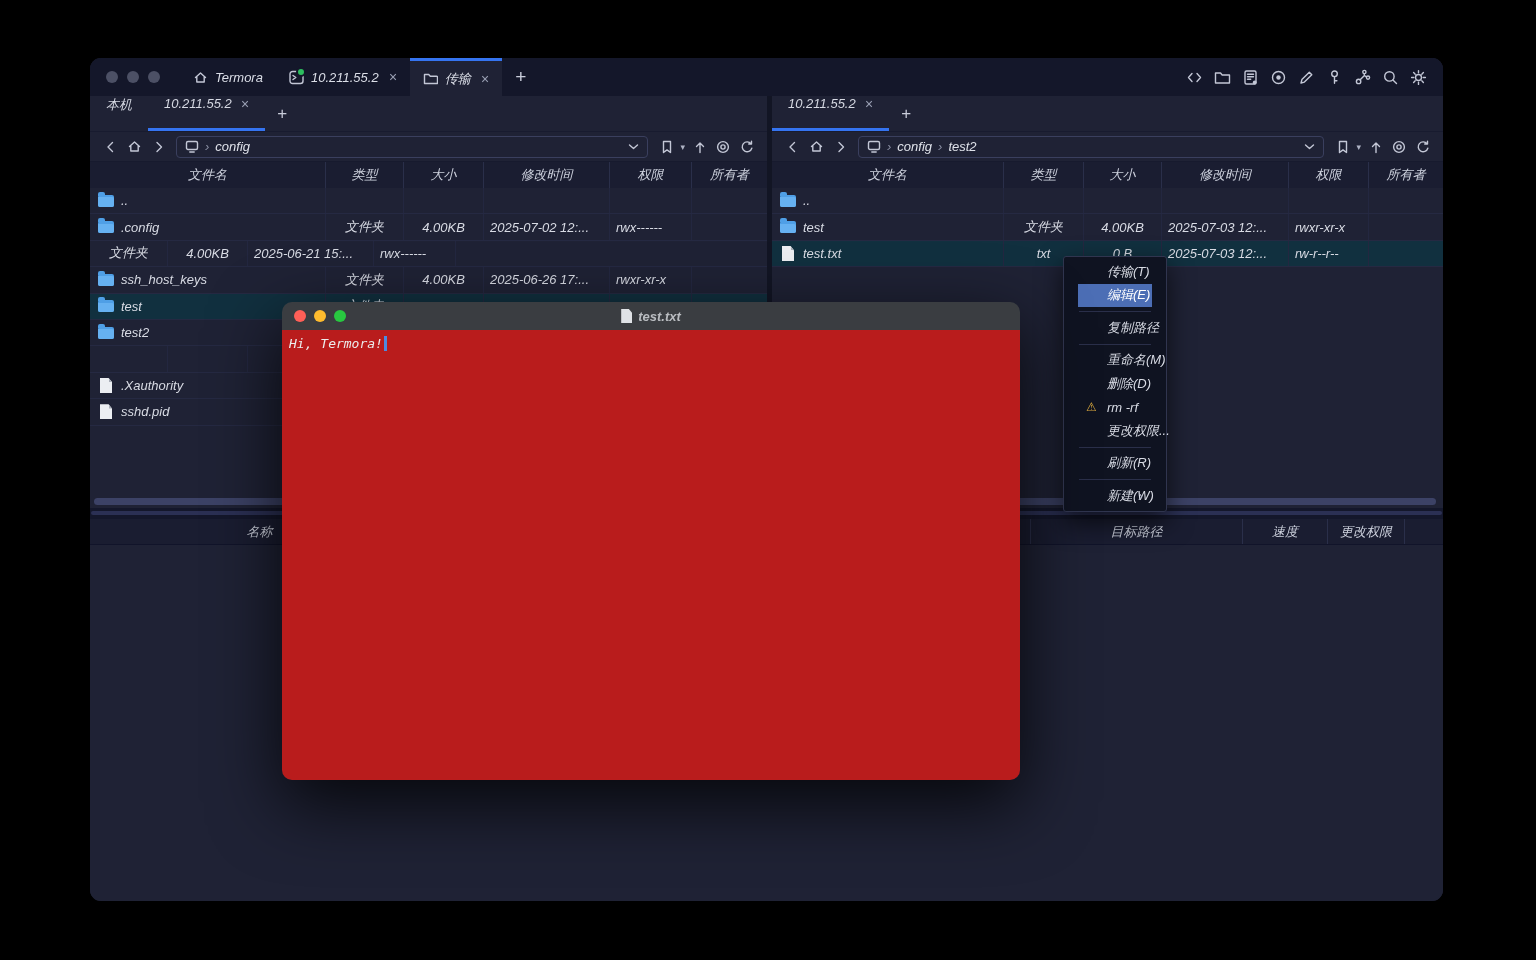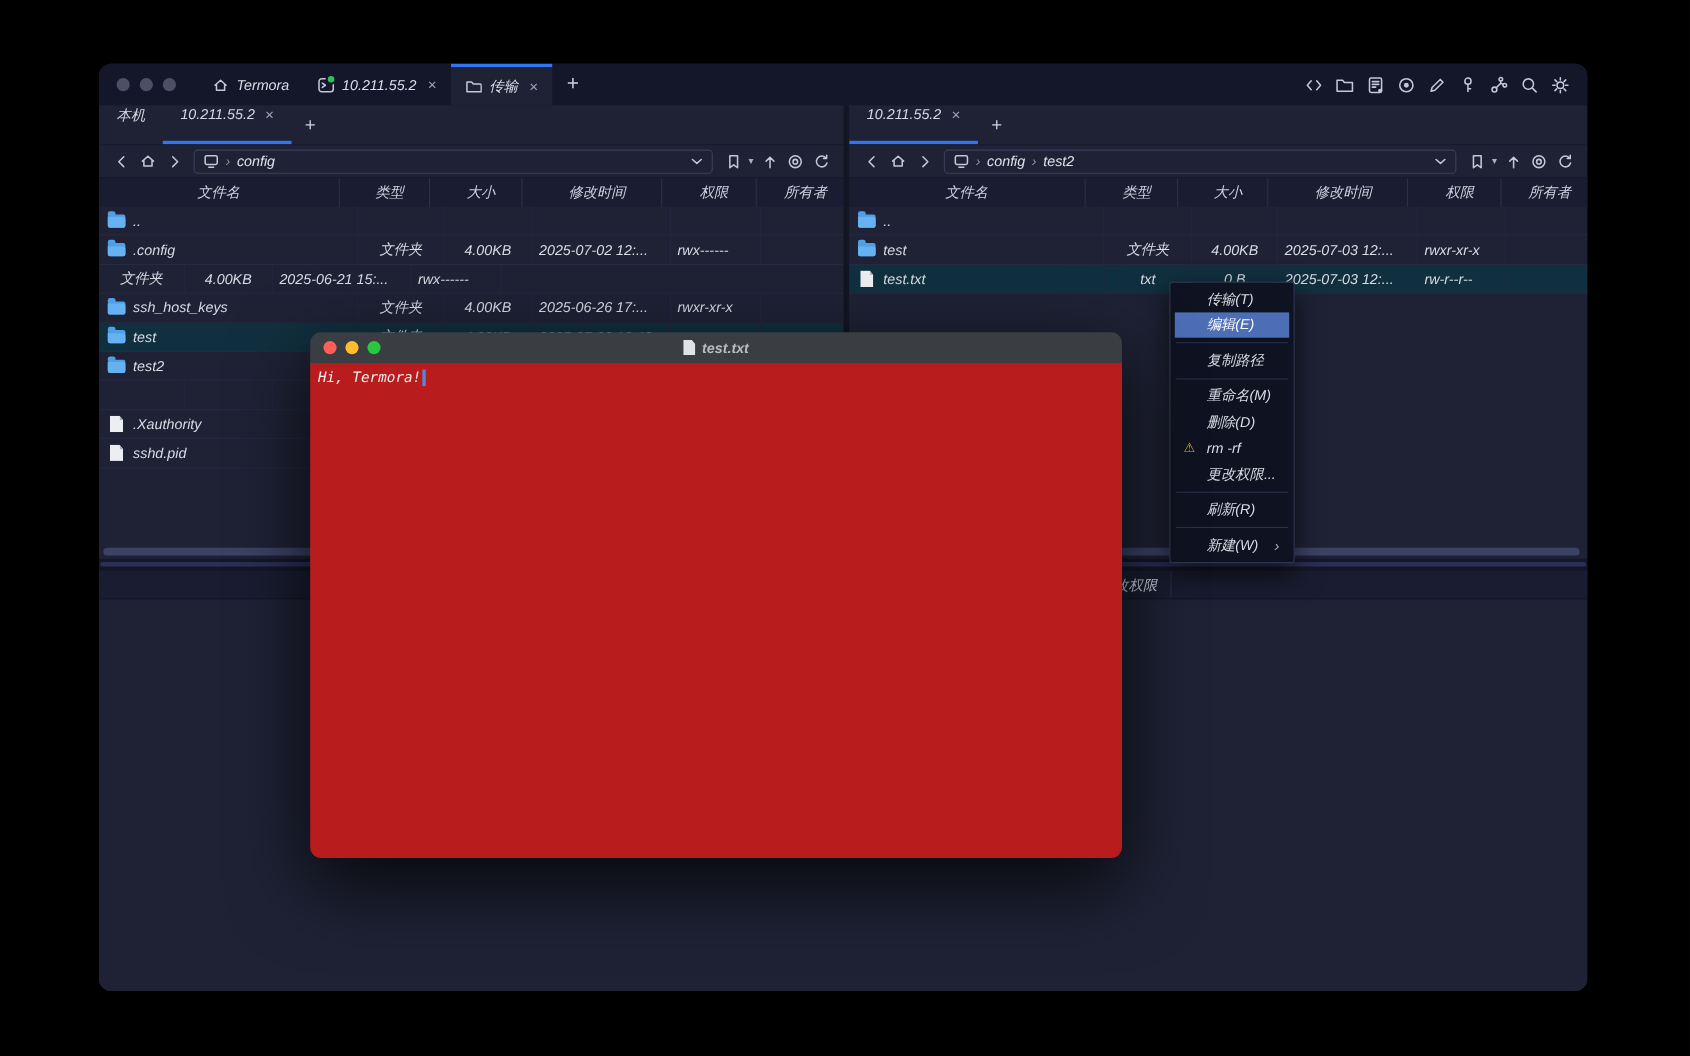--- a/index.html
+++ b/index.html
@@ -30,21 +30,21 @@
   .ptabs{height:35px;display:flex;align-items:stretch;border-bottom:1px solid #181b2f;font-size:13px;color:#d6d9e3;}
   .ptab{display:flex;gap:6px;padding:0 16px;position:relative;}
   .ptab.active::after{content:"";position:absolute;left:0;right:0;bottom:0;height:3px;background:#3574f0;}
   .ptab-plus{display:flex;align-items:center;padding:0 12px;font-size:17px;color:#c9cddb;}
   .ptoolbar{height:29px;display:flex;align-items:center;padding:0 8px;color:#c7cbda;}
   .tbtn{width:24px;height:22px;display:flex;align-items:center;justify-content:center;flex:none;}
   .pathbox{flex:1;height:22px;border:1px solid #3a3f5e;border-radius:4px;display:flex;align-items:center;
            padding:0 8px;gap:6px;font-size:13px;color:#dfe2ea;margin:0 6px;box-sizing:border-box;min-width:0;}
   .crumb-sep{color:#8d92a6;font-size:13px;}
   .path-chevron{margin-left:auto;display:flex;}
-  .thead{height:27px;border-top:1px solid #171a2e;background:#1a1d31;display:flex;font-size:13px;color:#ced2de;box-sizing:border-box;gap:10px;}
+  .thead{height:27px;border-top:1px solid #171a2e;background:#1a1d31;display:flex;font-size:13px;color:#ced2de;box-sizing:border-box;}
   .th{height:100%;display:flex;align-items:center;justify-content:center;border-right:1px solid #2a2f4a;box-sizing:border-box;}
   .th:last-child{border-right:none;}
   .pL .cw1{width:236px}.pL .cw2{width:78px}.pL .cw3{width:80px}.pL .cw4{width:126px}.pL .cw5{width:82px}.pL .cw6{width:75px}
   .pR .cw1{width:232px}.pR .cw2{width:80px}.pR .cw3{width:78px}.pR .cw4{width:127px}.pR .cw5{width:80px}.pR .cw6{width:74px}
   .frow{height:25.4px;display:flex;border-bottom:1px solid #252942;font-size:13px;color:#d8dbe4;}
   .frow.selected{background:#11303f;}
   .cell{height:100%;display:flex;align-items:center;border-right:1px solid #232740;box-sizing:border-box;
         padding:0 6px;overflow:hidden;white-space:nowrap;}
   .cell:last-child{border-right:none;}
   .cell.name{padding-left:8px;}
@@ -60,22 +60,22 @@
   .hscroll{position:absolute;left:4px;right:7px;bottom:3px;height:7px;border-radius:4px;background:#3c4266;}
   
   .splitter{height:11px;background:#14172b;position:relative;}
   .splitter::after{content:"";position:absolute;left:1px;right:1px;top:3px;height:4px;background:#2b3054;border-radius:2px;}
   .transfer-head{height:26px;background:#1a1d31;display:flex;font-size:13px;color:#ced2de;border-bottom:1px solid #11142a;box-sizing:border-box;}
   .tcell{display:flex;align-items:center;justify-content:center;border-right:1px solid #2a2f4a;box-sizing:border-box;height:100%;}
   .tcell:last-child{border-right:none;}
   .tc1{width:340px}.tc2{width:601px}.tc3{width:212px}.tc4{width:85px}.tc5{width:77px}.tc6{width:38px}
   .transfer-body{height:356px;background:#1f2235;border-radius:0 0 11px 11px;}
   
-  .ctx-menu{position:absolute;left:1063px;top:256px;width:114px;background:#0f1321;border:1px solid #30354f;
-            border-radius:3px;padding:3px 4px;box-shadow:0 10px 26px rgba(0,0,0,.65);font-size:13px;color:#d9dce5;
+  .ctx-menu{position:absolute;left:1063px;top:256px;width:104px;background:#0f1321;border:1px solid #30354f;
+            border-radius:3px;padding:3px 14px;box-shadow:0 10px 26px rgba(0,0,0,.65);font-size:13px;color:#d9dce5;
             z-index:30;box-sizing:border-box;}
   .mi{height:23.5px;display:flex;align-items:center;padding-left:29px;position:relative;white-space:nowrap;}
   .mi.hl{background:#4c6eb5;color:#fff;}
   .mi .warn{position:absolute;left:8px;color:#d9a93e;font-size:12px;line-height:1;}
   .mi .sub{position:absolute;right:9px;color:#aeb3c4;font-size:14px;}
   .msep{height:1px;background:#2a2f4a;margin:4px 1px;}
   
   .editor{position:absolute;left:282px;top:302px;width:738px;height:478px;border-radius:10px;
           box-shadow:0 24px 70px rgba(0,0,0,.8);z-index:40;}
   .ed-title{height:28px;background:#3a3d41;border-radius:10px 10px 0 0;display:flex;align-items:center;position:relative;}
@@ -469,20 +469,21 @@
             <div class="cell cw5">rw-r--r--</div>
             <div class="cell cw6"></div>
           </div>
         </div>
         <div class="hscroll"></div>
       </section>
     </div>
 
     <div class="splitter"></div>
     <div class="transfer-head">
+      <div class="tcell tc1">名称</div>
       <div class="tcell tc2"></div>
       <div class="tcell tc3">目标路径</div>
       <div class="tcell tc4">速度</div>
       <div class="tcell tc5">更改权限</div>
       <div class="tcell tc6"></div>
     </div>
     <div class="transfer-body"></div>
   </div>
 
   <div class="ctx-menu">

